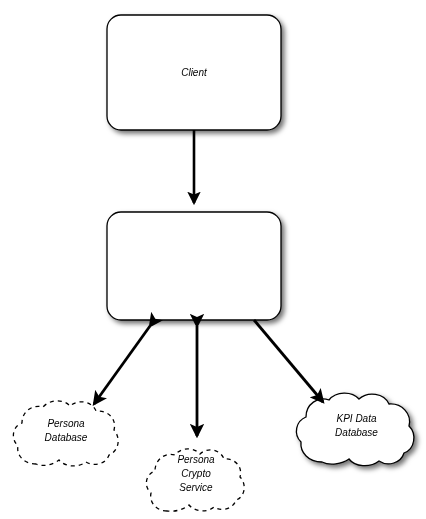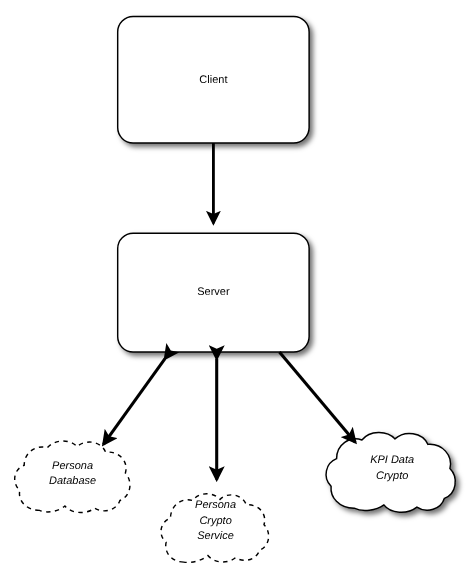--- a/index.html
+++ b/index.html
@@ -120,27 +120,26 @@
 
     <g>
       <line x1="197" y1="326" x2="197" y2="436" stroke="#000000" stroke-width="2.8" marker-start="url(#arrow-start)" marker-end="url(#arrow-end)"></line>
     </g>
 
     <g>
       <line x1="254" y1="320" x2="323" y2="402" stroke="#000000" stroke-width="2.8" marker-end="url(#arrow-end)"></line>
     </g>
   </svg>
 
-  <div class="node-label box-label" style="left:107px; top:66px; width:174px;">Client</div>
+  <div class="node-label box-label" style="left:107px; top:66px; width:174px;font-style:italic;">Client</div>
 
-  <div class="node-label box-label" style="left:107px; top:259px; width:174px;">Server</div>
 
   <div class="node-label cloud-label" style="left:14px; top:417px; width:104px;">Persona
 Database</div>
 
   <div class="node-label cloud-label" style="left:147px; top:453px; width:98px;">Persona
 Crypto
 Service</div>
 
   <div class="node-label cloud-label" style="left:300px; top:412px; width:113px;">KPI Data
-Crypto</div>
+Database</div>
 
 </div>
 
 </body></html>

